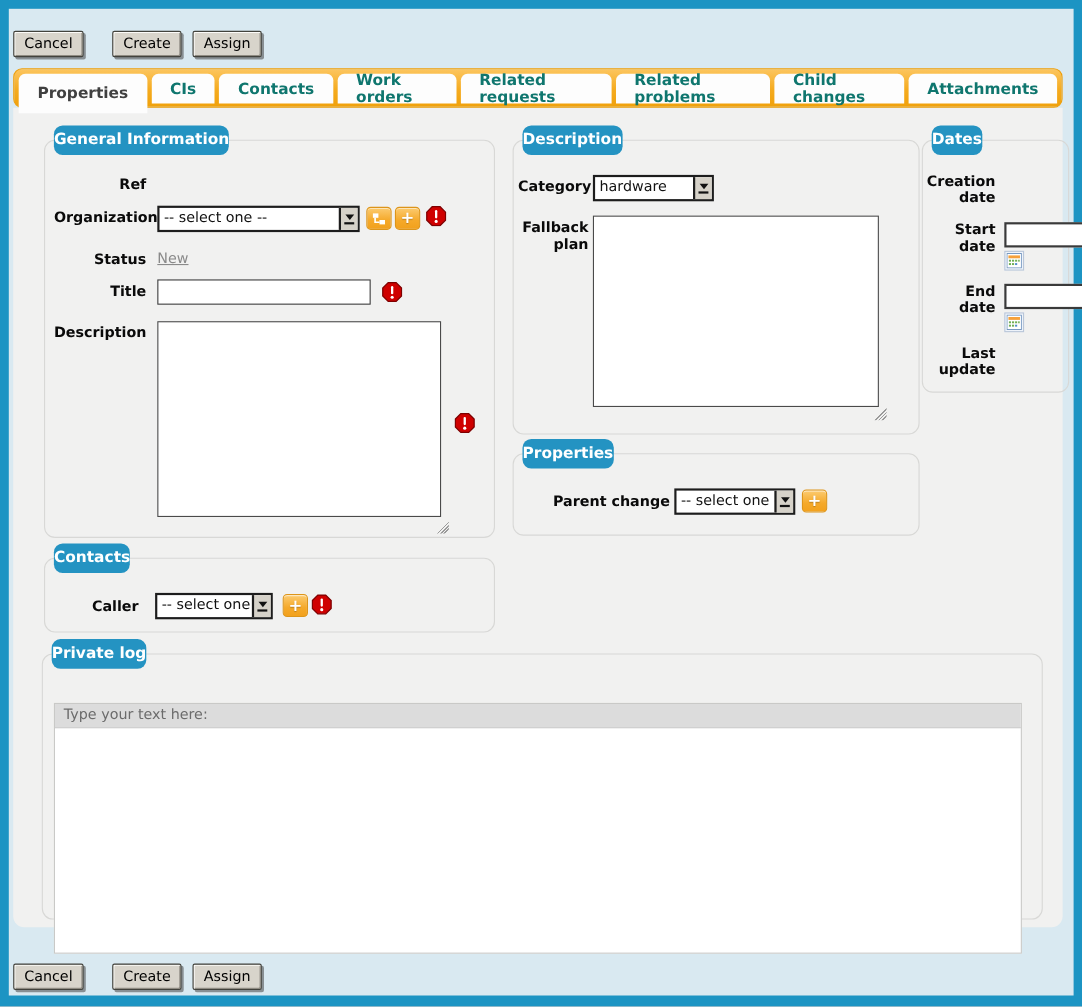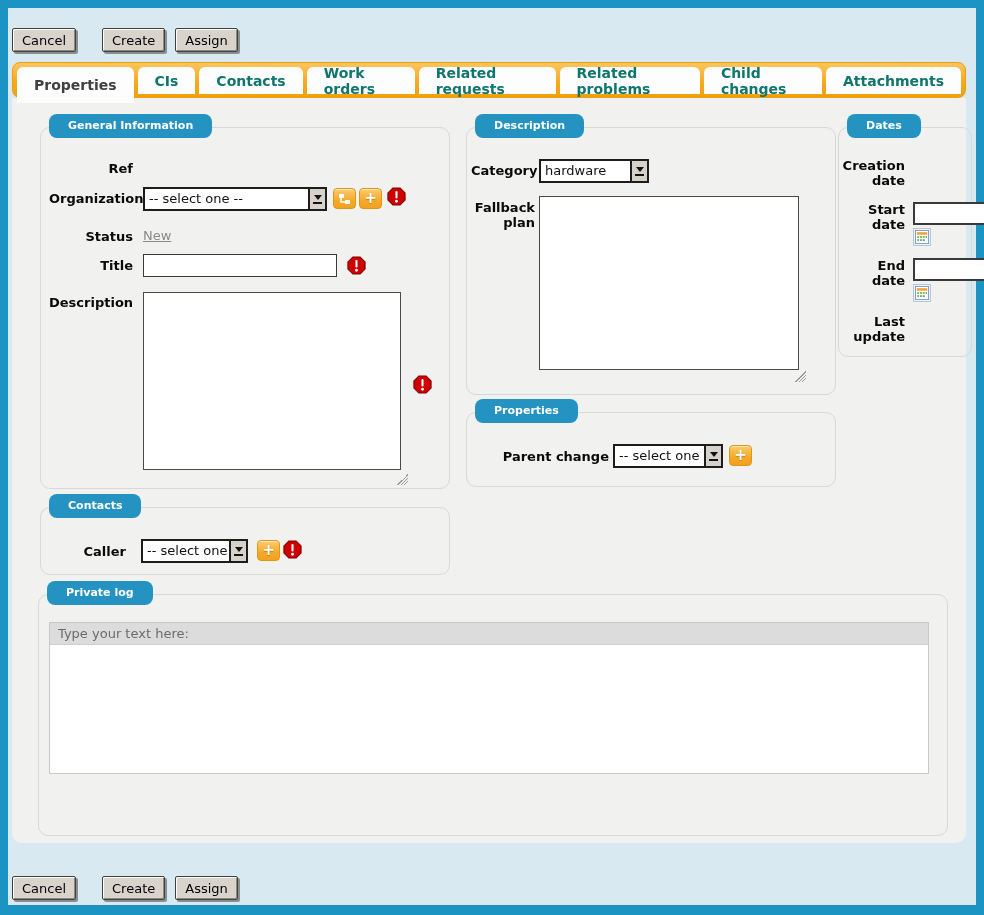--- a/index.html
+++ b/index.html
@@ -24,22 +24,22 @@
             border:1px solid #ee9e09;overflow:visible;z-index:4;}
   .tab{margin-top:4px;height:27px;background:#fdfdfd;border-radius:6px 6px 0 0;padding:0 17px;
        font-weight:bold;font-size:14px;color:#0f766e;display:flex;align-items:center;margin-right:4px;
        cursor:pointer;position:relative;}
   .tab.selected{height:36px;color:#404040;z-index:6;}
 
   .panel-body{position:relative;height:745px;background:#f1f1f0;border-radius:0 0 10px 10px;z-index:1;}
 
   
   .fs{position:absolute;border:1px solid #d8d8d6;border-radius:10px;}
-  .pill{position:absolute;top:-14px;left:8px;background:#2493c2;color:#fff;font-weight:bold;font-size:11px;
-        padding:6px 19px 7px;border-radius:8px;white-space:nowrap;line-height:1;}
+  .pill{position:absolute;top:-14px;left:8px;background:#2493c2;color:#fff;font-weight:bold;font-size:14px;
+        padding:6px 0 7px;border-radius:8px;white-space:nowrap;line-height:1;}
   .lbl{position:absolute;font-size:13px;font-weight:bold;color:#0a0a0a;text-align:right;line-height:15px;}
   .val{position:absolute;font-size:13px;color:#8a8a8a;line-height:22px;}
 
   
   .xselect{position:absolute;height:24px;border:2px solid #1d1d1d;background:#fff;display:flex;
            align-items:stretch;cursor:pointer;}
   .xselect .sval{flex:1;font-size:13px;color:#111;padding:2px 4px 0;white-space:nowrap;overflow:hidden;}
   .xselect .sbtn{width:17px;background:#d6d2c9;border-left:2px solid #1d1d1d;display:flex;flex-direction:column;
                  align-items:center;justify-content:center;}
   .tri{width:0;height:0;border-left:4px solid transparent;border-right:4px solid transparent;border-top:5px solid #121212;}
@@ -236,21 +236,21 @@
           </div>
           <svg class="erricon" style="left:242px;top:32px;" viewBox="0 0 20 20">
             <polygon points="6.2,1 13.8,1 19,6.2 19,13.8 13.8,19 6.2,19 1,13.8 1,6.2" fill="#cf0000" stroke="#7e0000" stroke-width="1.2"></polygon>
             <rect x="8.9" y="4.2" width="2.2" height="8" rx="1.1" fill="#fff"></rect>
             <circle cx="10" cy="15" r="1.5" fill="#fff"></circle>
           </svg>
         </div>
 
         <div class="fs" style="left:26px;top:496px;width:910px;height:242px;">
           <div class="pill">Private log</div>
-          <div class="logbox" style="left:10px;top:27px;width:880px;height:152px;">
+          <div class="logbox" style="left:10px;top:44px;width:880px;height:228px;">
             <div class="loghead">Type your text here:</div>
           </div>
         </div>
 
       </div>
     </div>
 
     <div class="toolbar bottom">
       <button class="btn m-wide">Cancel</button>
       <button class="btn m-small">Create</button>

